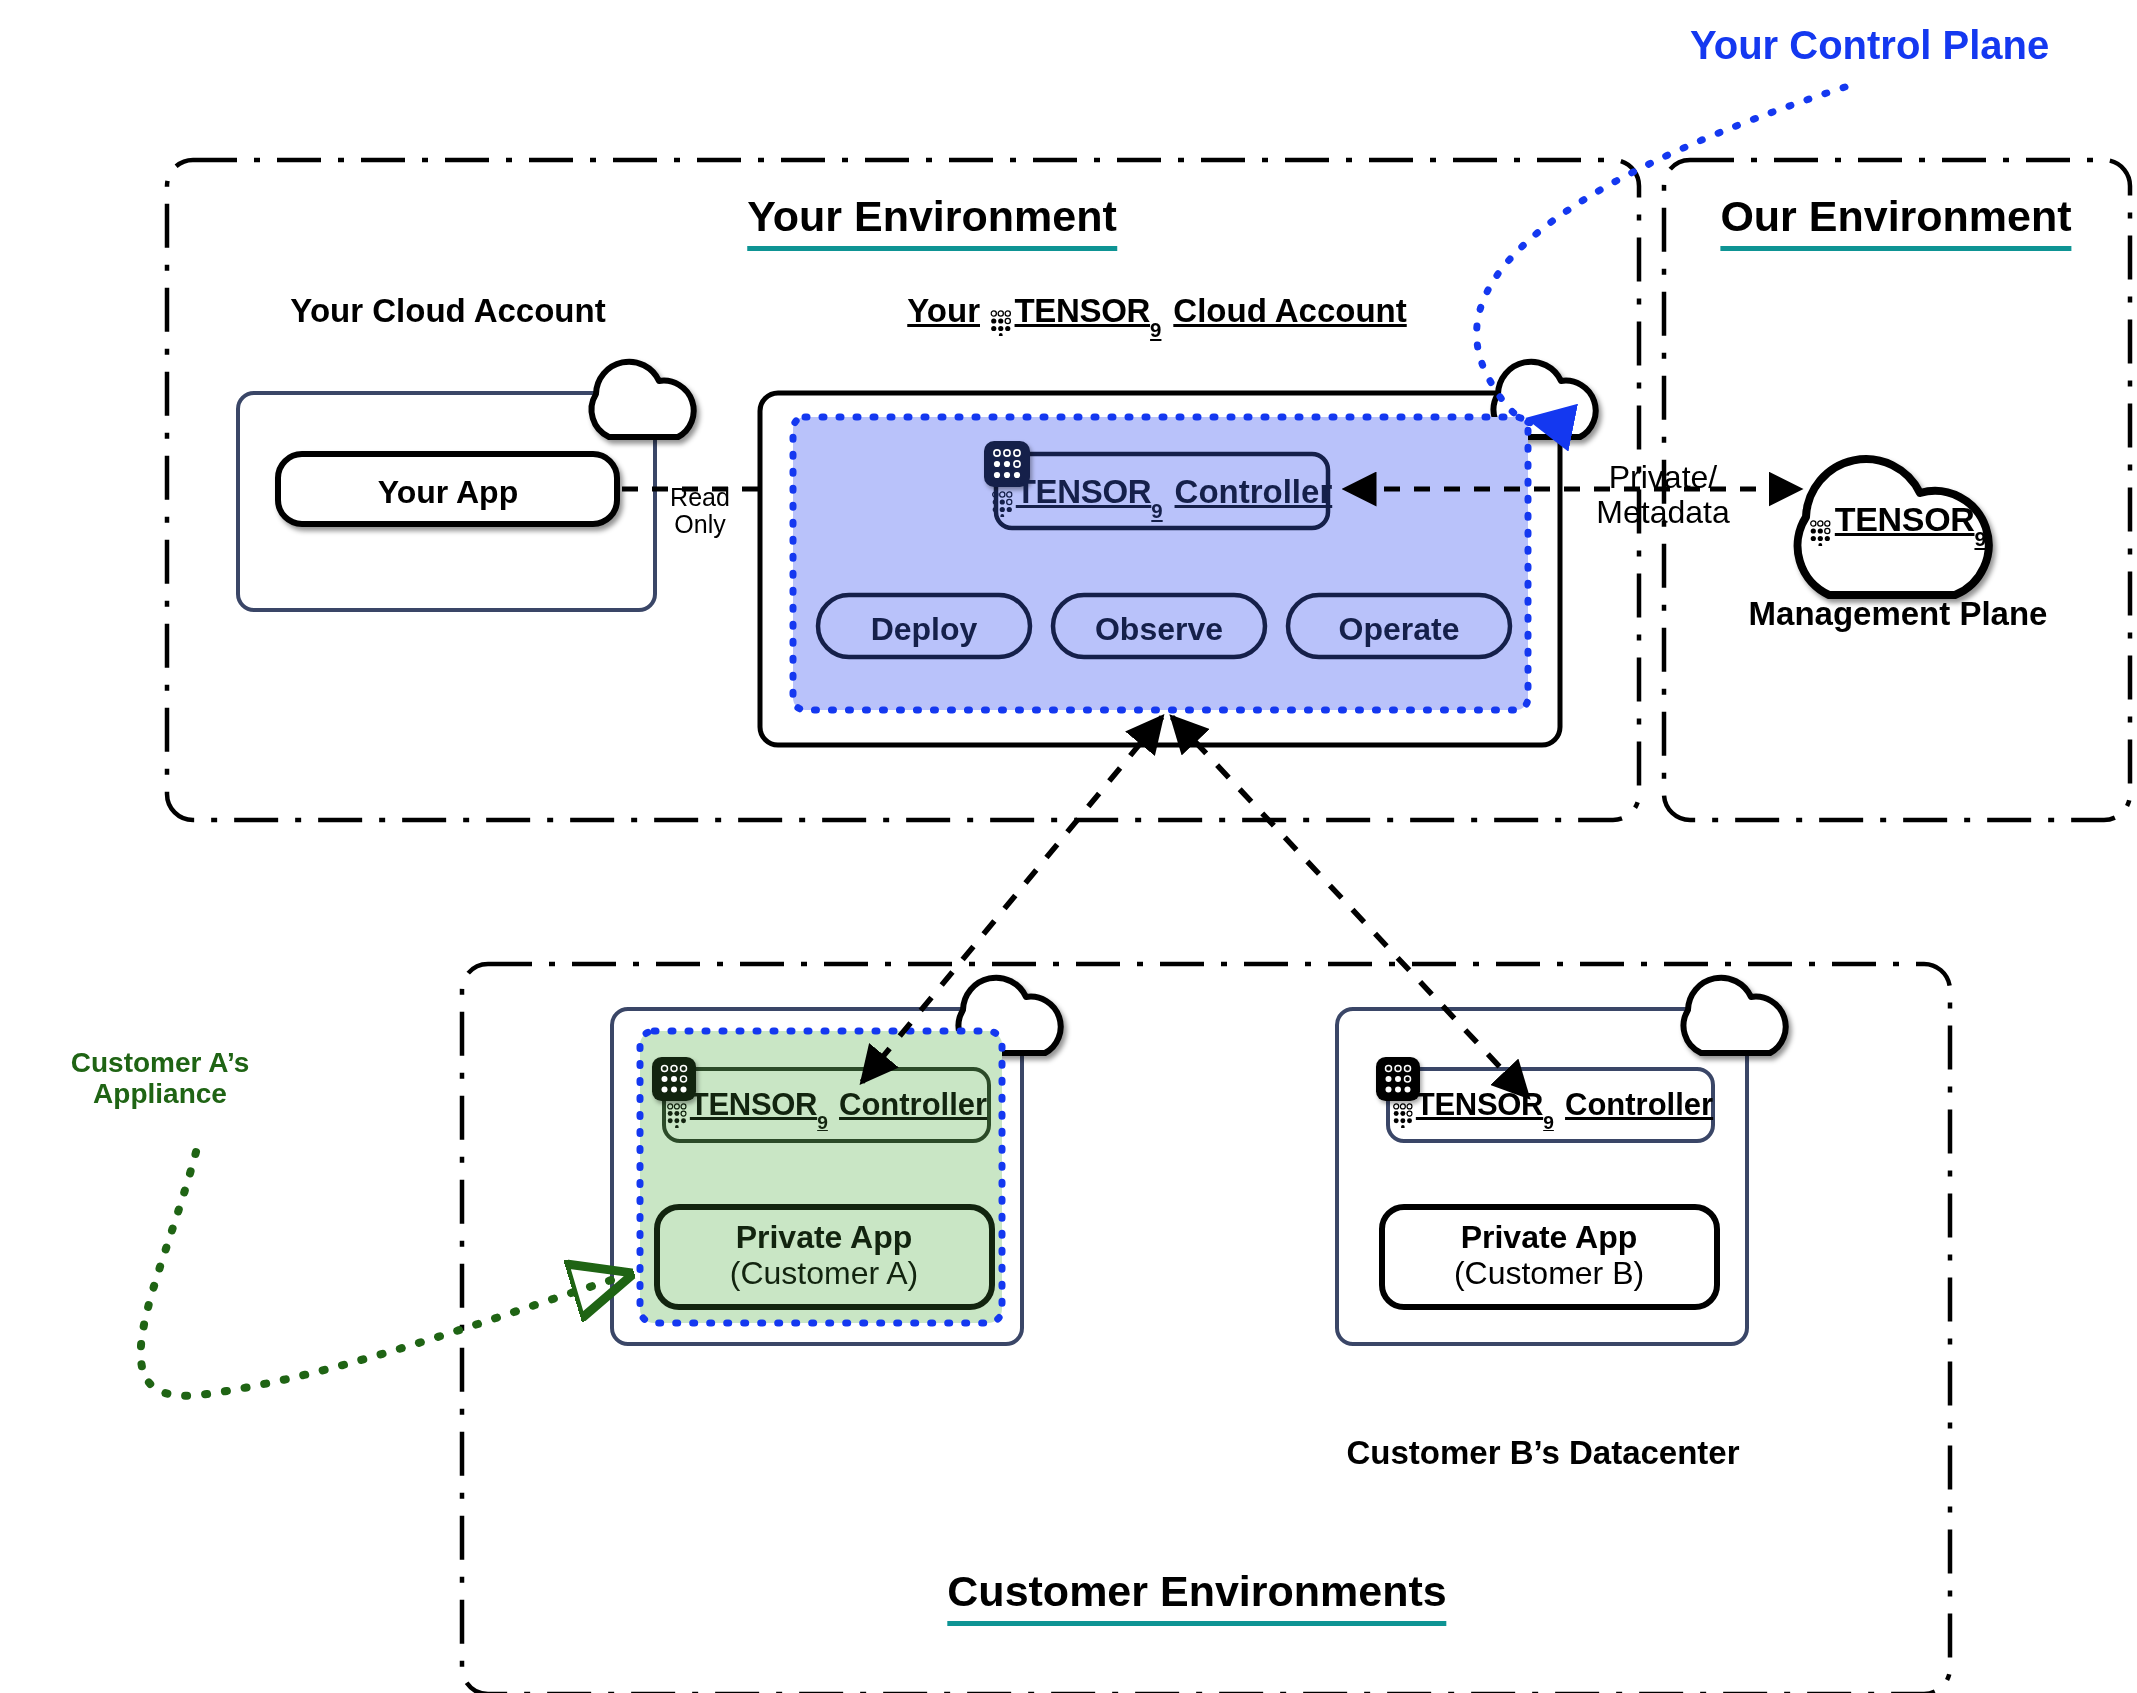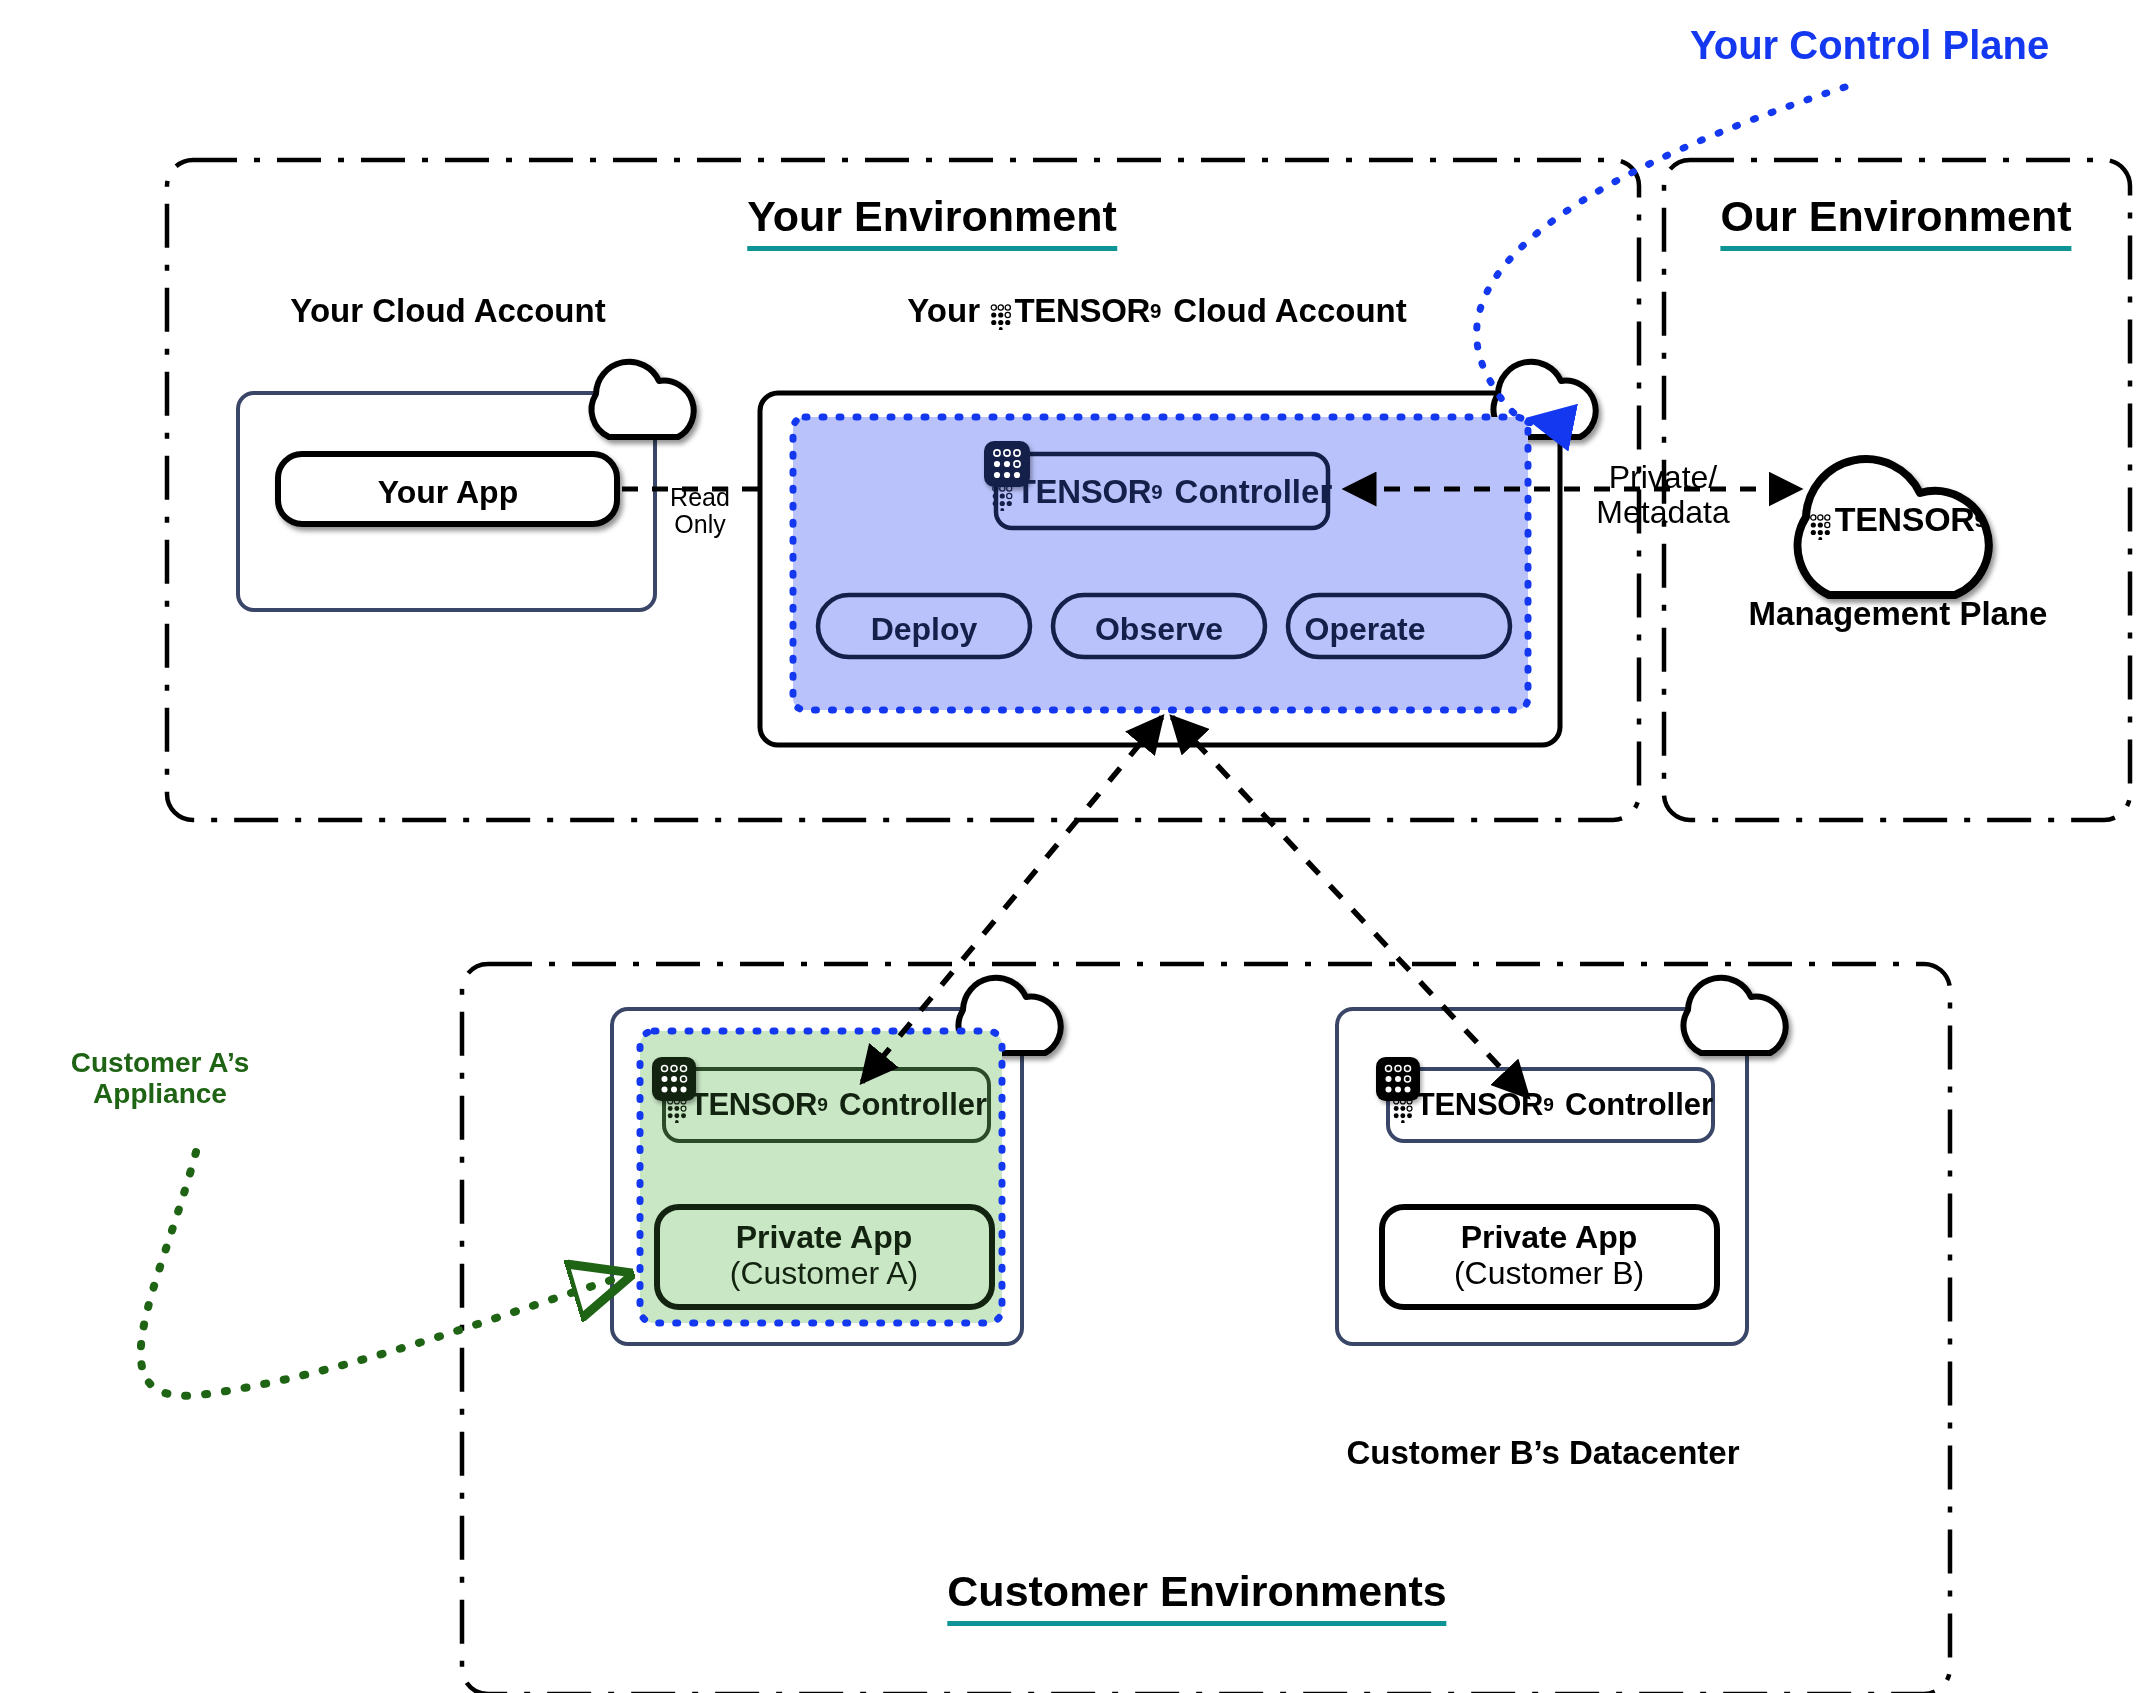--- a/index.html
+++ b/index.html
@@ -3,21 +3,21 @@
 <meta charset="utf-8">
 <style>
   html,body{margin:0;padding:0;background:#ffffff;}
   body{width:2137px;height:1693px;overflow:hidden;
        font-family:"Liberation Sans","DejaVu Sans",sans-serif;}
   #stage{position:relative;width:2137px;height:1693px;margin-top:17px;}
   svg#canvas{position:absolute;left:0;top:0;width:2137px;height:1693px;}
   .lbl{position:absolute;white-space:nowrap;}
   .b{font-weight:bold;}
   .ctr{text-align:center;transform:translateX(-50%);}
-  .t9{display:inline-flex;align-items:center;white-space:nowrap;}
+  .t9{display:inline-flex;align-items:flex-end;white-space:nowrap;text-decoration:underline;}
   .t9 .mark{display:inline-block;position:relative;}
   .t9 .word{font-weight:bold;letter-spacing:-0.01em;}
   .t9 .nine{font-weight:bold;vertical-align:super;line-height:0;}
   .underln{display:inline-block;border-bottom:5px solid #0e9494;padding-bottom:5px;}
   .badge{position:absolute;border-radius:22%;background:#15204a;
          box-shadow:2px 3px 4px rgba(0,0,0,.35);}
   .badge.dark{background:#12240f;}
   .badge.black{background:#000000;}
 </style>
 </head>
@@ -210,21 +210,21 @@
     <span style="margin-left:.36em">Controller</span>
   </span>
 </div>
 
 <div class="lbl b ctr" style="left:924px;top:594px;font-size:32px;color:#15204a;">
   <span>Deploy</span>
 </div>
 <div class="lbl b ctr" style="left:1159px;top:594px;font-size:32px;color:#15204a;">
   <span>Observe</span>
 </div>
-<div class="lbl b ctr" style="left:1365px;top:594px;font-size:32px;color:#15204a;">
+<div class="lbl b ctr" style="left:1399px;top:594px;font-size:32px;color:#15204a;">
   <span>Operate</span>
 </div>
 
 <div class="lbl ctr" style="left:1663px;top:443px;font-size:32px;color:#000;line-height:1.08;">
   <div>Private/</div>
   <div>Metadata</div>
 </div>
 
 <div class="lbl ctr" style="left:1898px;top:483px;font-size:34px;color:#000;">
   <span class="t9">

